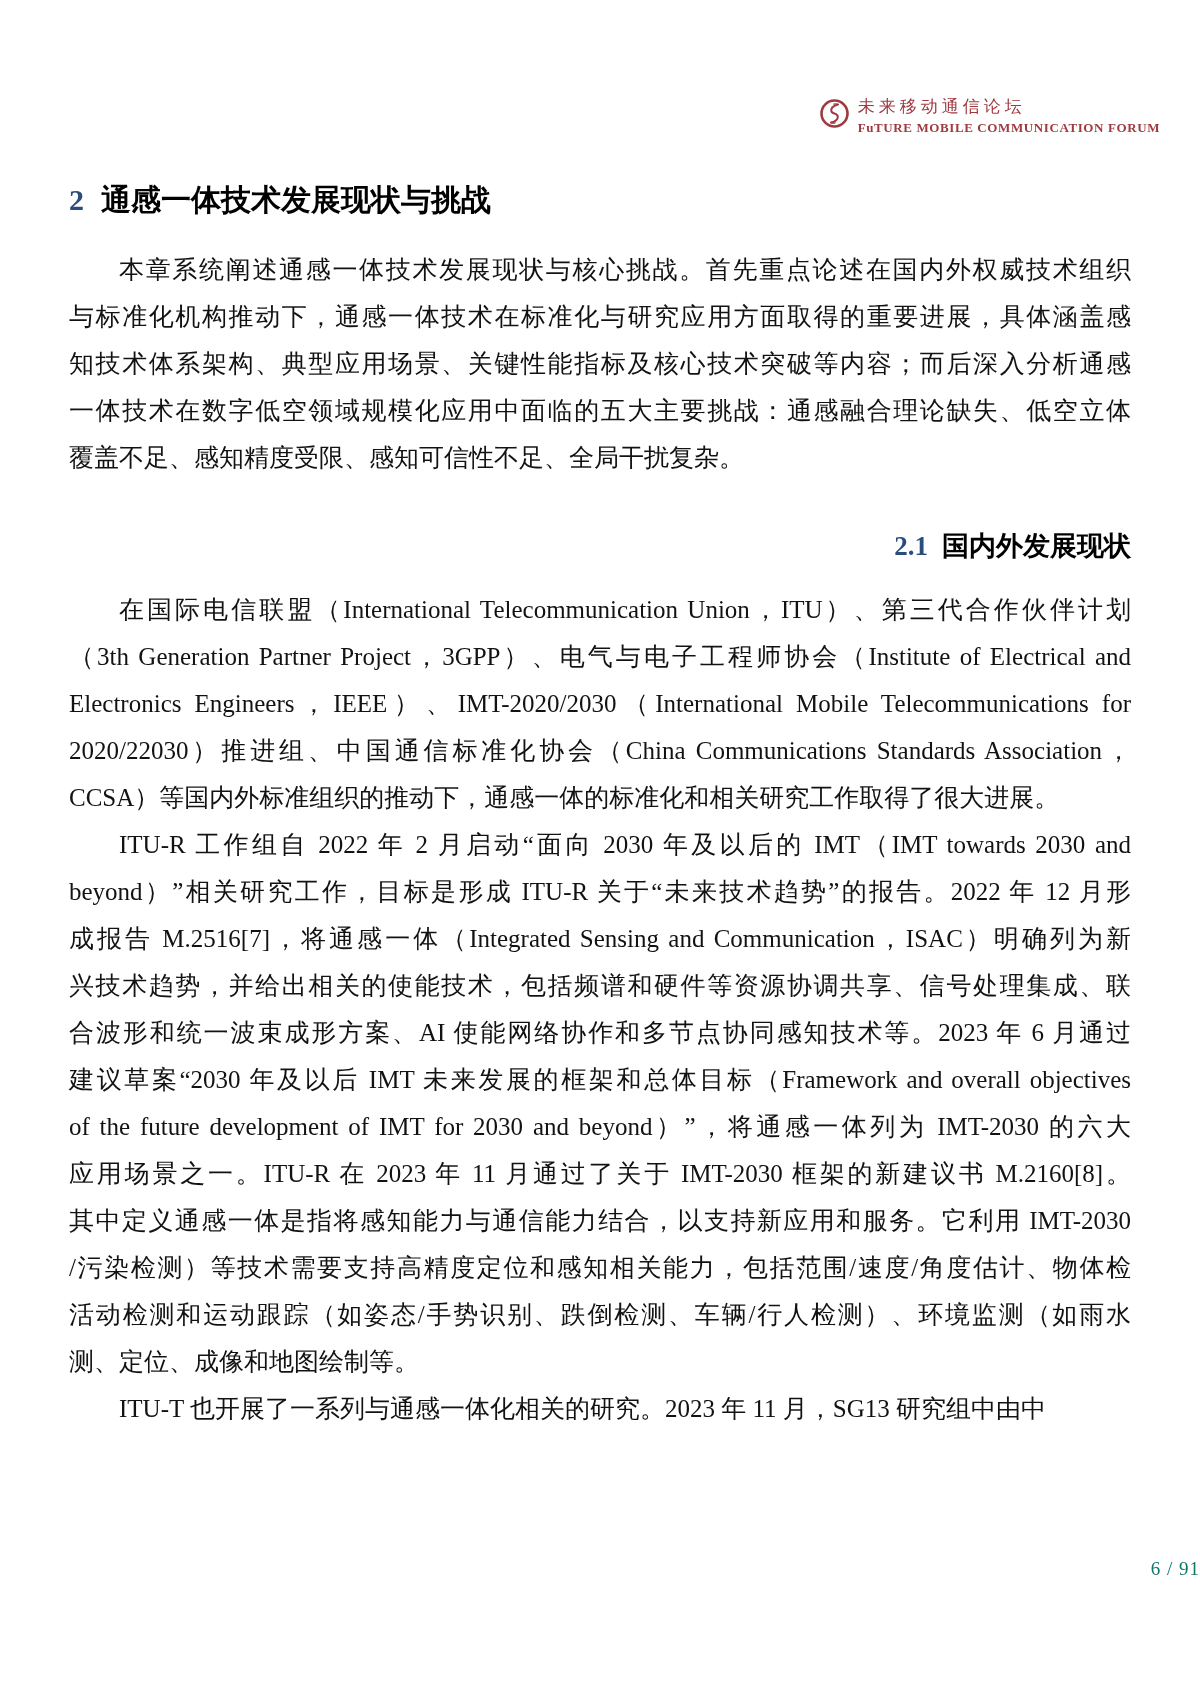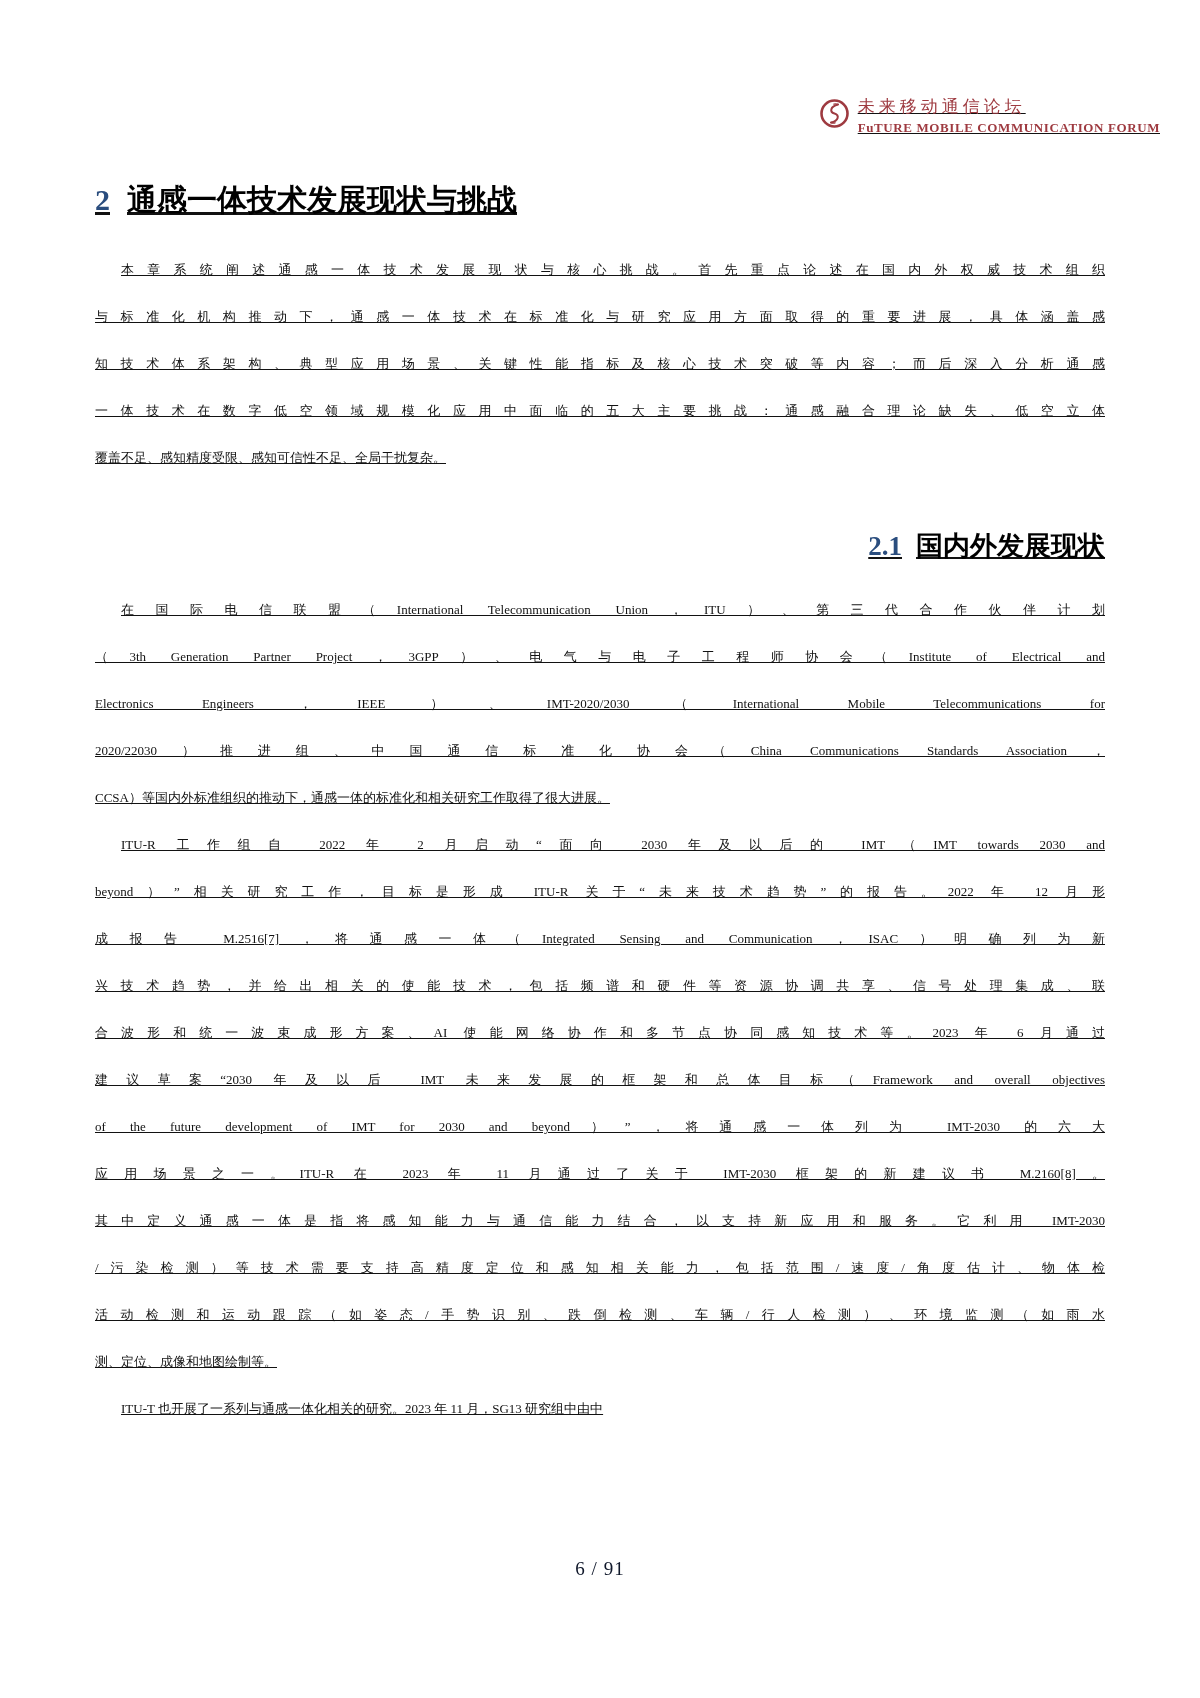--- a/index.html
+++ b/index.html
@@ -4,48 +4,48 @@
 <style>
   html, body { margin:0; padding:0; }
   body {
     width:1200px; height:1698px;
     background:#ffffff;
     font-family:"Liberation Serif","DejaVu Serif",serif;
     color:#121212;
     position:relative;
     overflow:hidden;
   }
-  .page { position:relative; width:1200px; height:1698px;text-decoration:underline; }
+  .page { position:relative; width:1200px; height:1698px; }
 
   
   .header { padding:95px 40px 0 165px; display:flex; justify-content:flex-end; }
   .logo { display:flex; align-items:center; gap:8px; color:#9e3a40; }
   .logo-textcol { display:flex; flex-direction:column; }
   .logo-cn { font-size:17px; letter-spacing:4px; font-weight:500; white-space:nowrap; }
   .logo-en { font-size:13px; font-weight:bold; letter-spacing:0.6px; margin-top:2px; white-space:nowrap; }
 
   
-  main { padding:0 95px; }
+  main { padding:0 69px; }
   h1 { margin:44px 0 26px; font-size:30px; line-height:40px; font-weight:bold; color:#000; }
   h2 { margin:46px 0 21px; font-size:27px; line-height:38px; font-weight:bold; color:#000;text-align:right; }
   .hnum { color:#2a4d7e; margin-right:17px; }
   h2 .hnum { margin-right:14px; }
 
-  .para { margin:0; font-size:13px; line-height:47px; }
+  .para { margin:0; font-size:25px; line-height:47px; }
   .line { text-align:justify; text-align-last:justify; }
   .line.last { text-align-last:left; }
   .line.indent { text-indent:2em; }
 
   .list-line { margin:16px 0 0; font-size:21px; line-height:47px; }
   .list-line .marker { display:inline-block; width:46px; }
 
   
   .footer {
     position:absolute; left:0; right:0; top:1558px;
-    text-align:center; font-size:19px; letter-spacing:1px; color:#0f172a;
+    text-align:right; font-size:19px; letter-spacing:1px; color:#0f766e;
   }
 </style>
 </head>
 <body>
 
 <div class="page">
 
   <div class="header">
     <div class="logo">
       <span>

